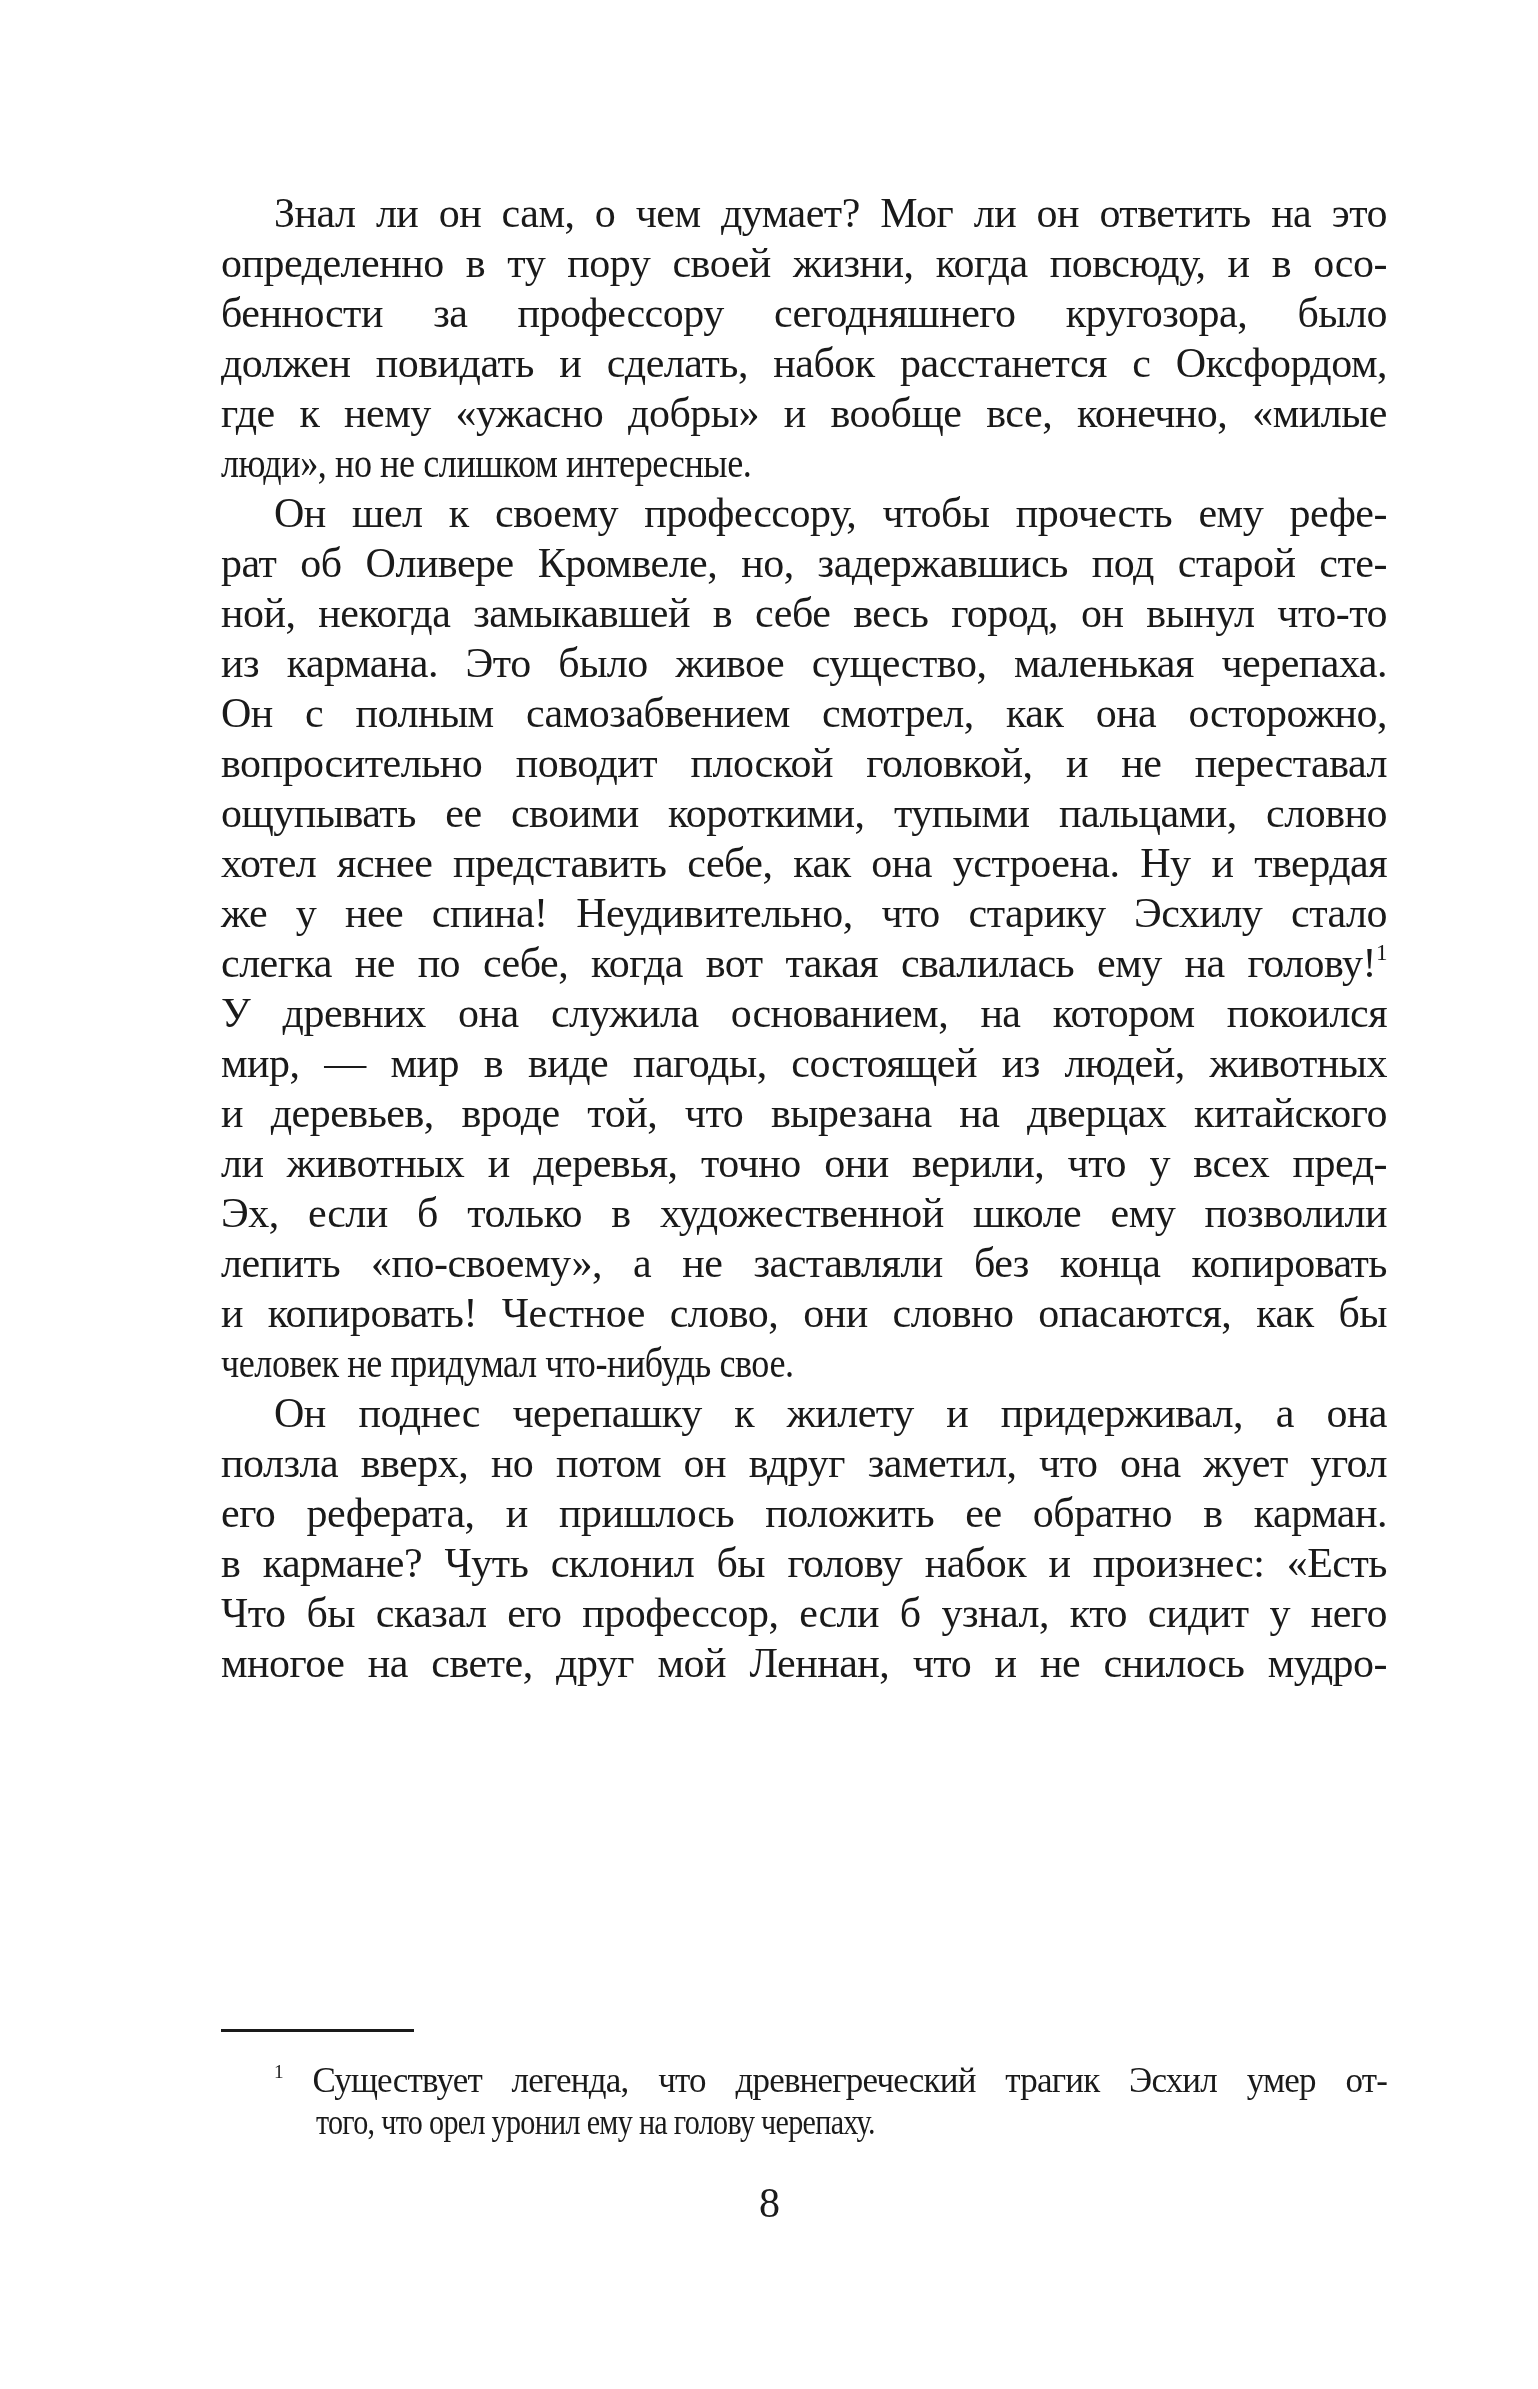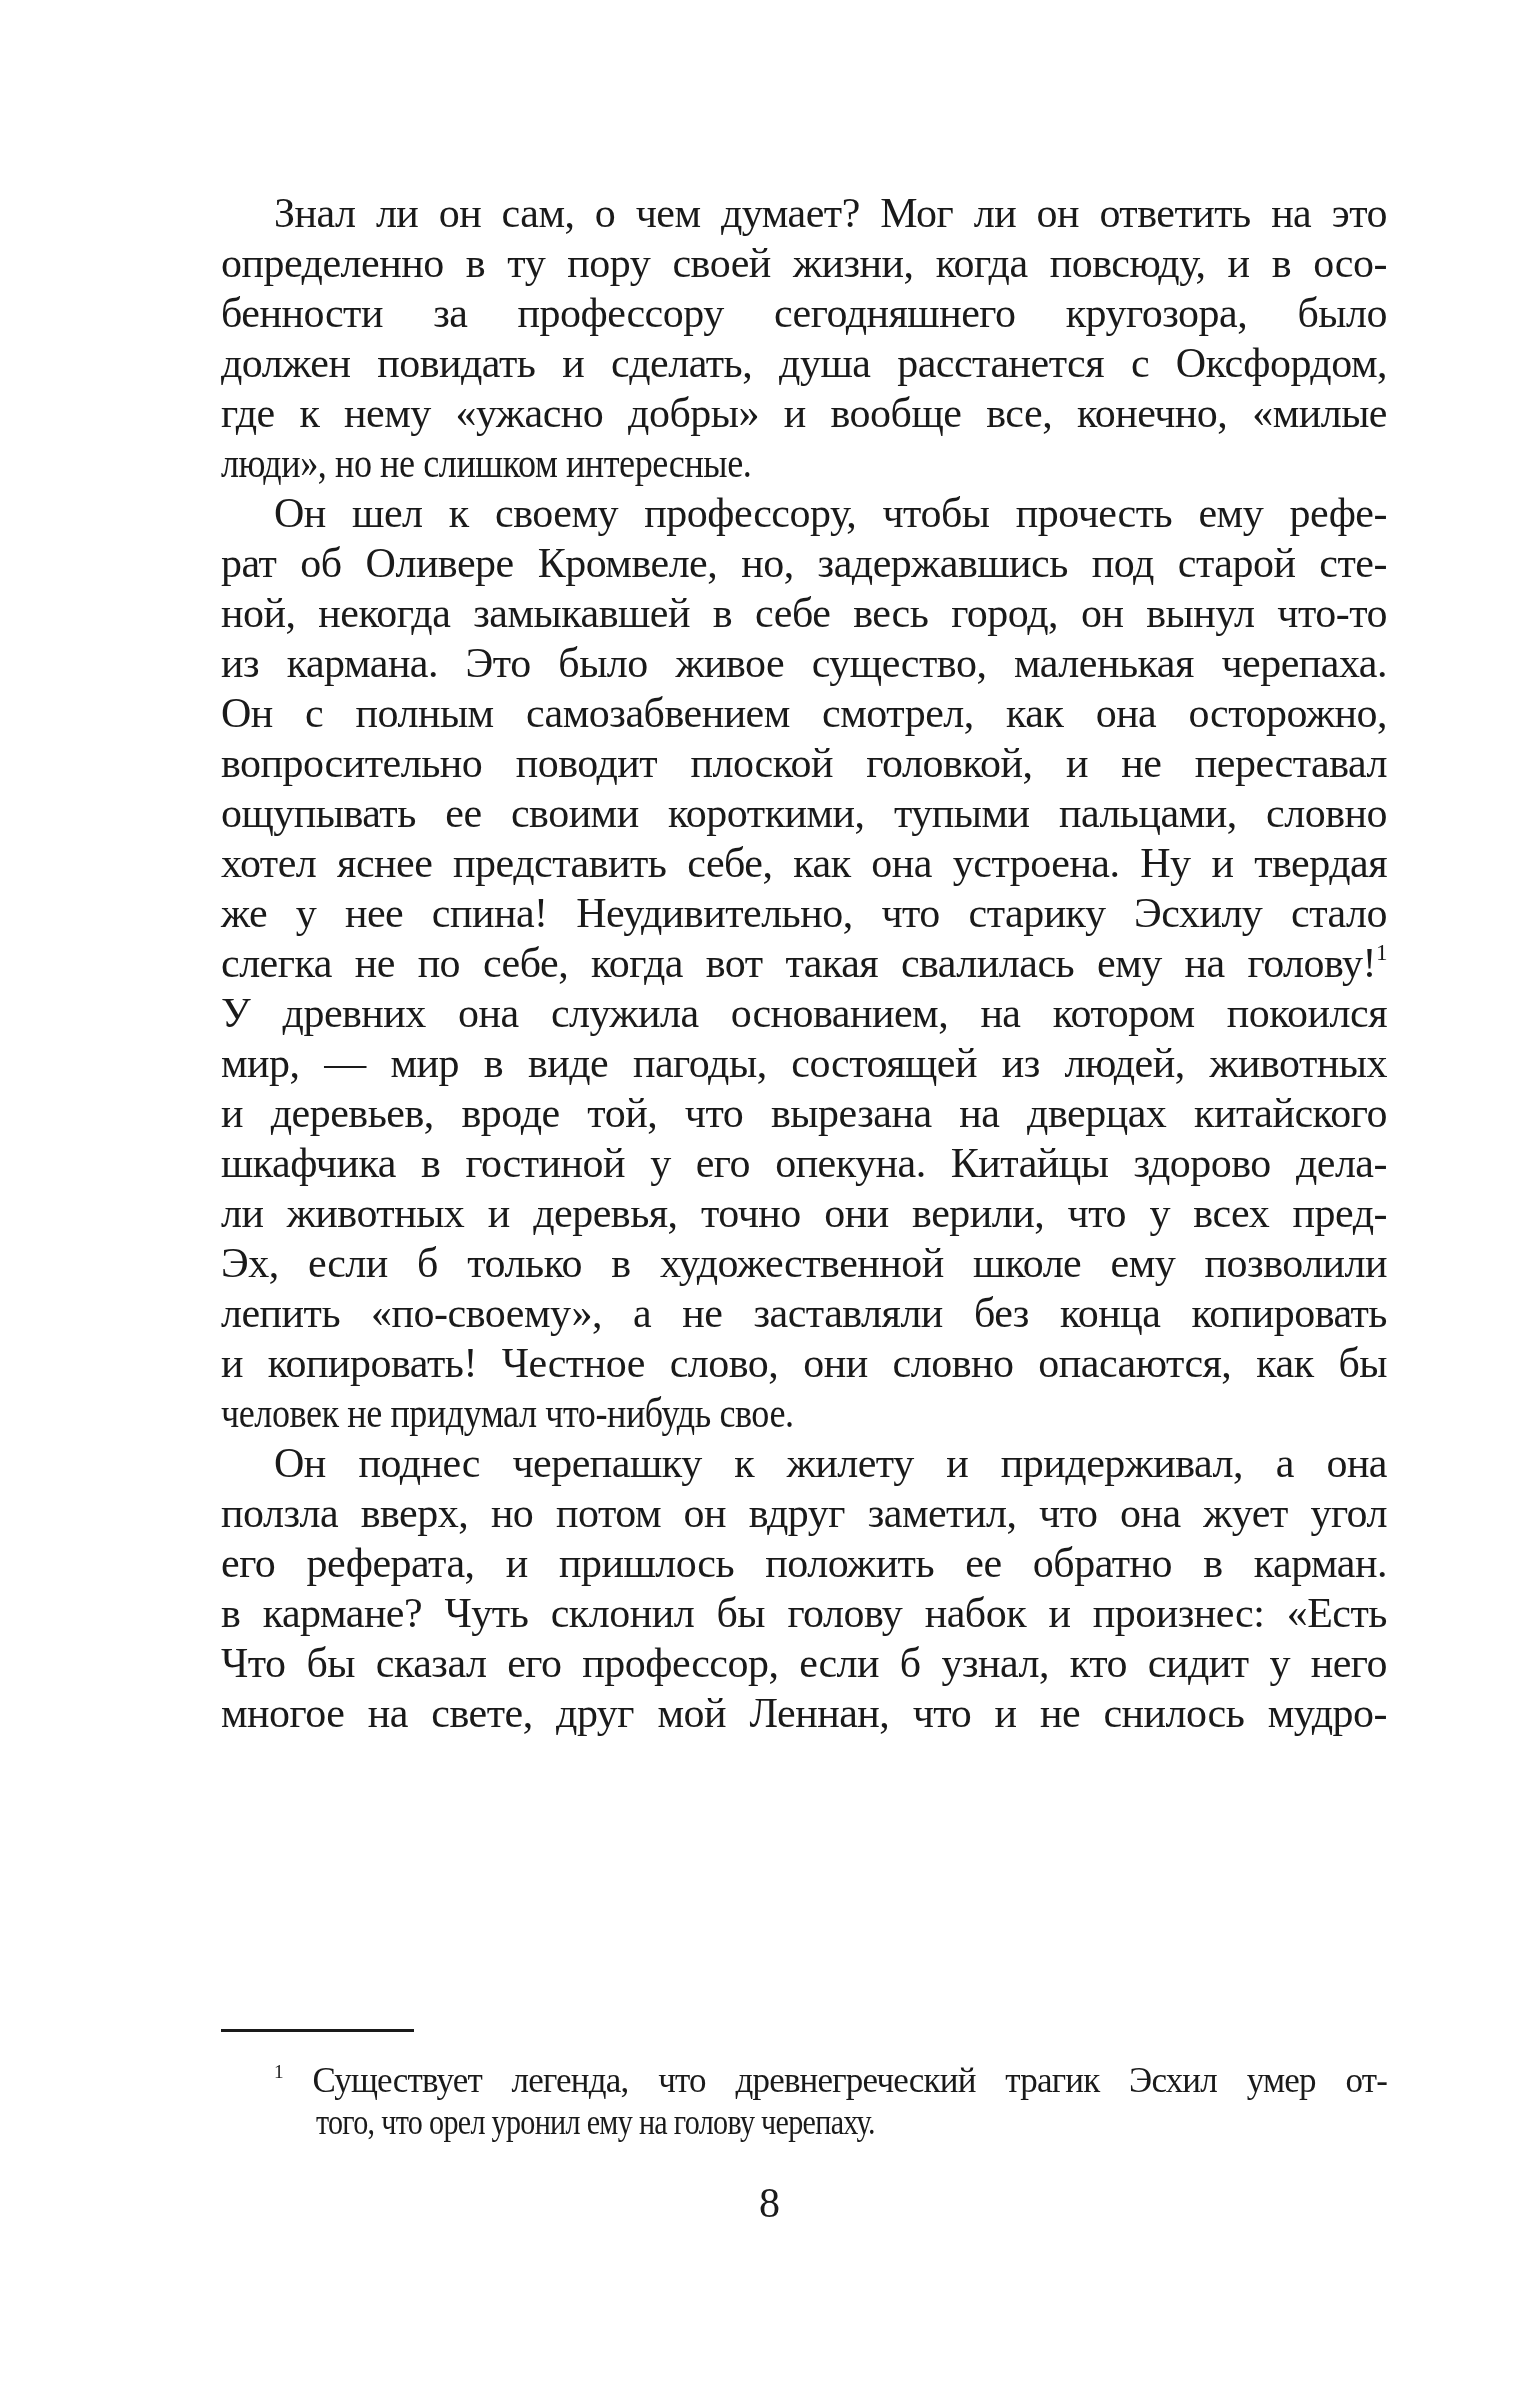--- a/index.html
+++ b/index.html
@@ -81,40 +81,39 @@
 </style>
 </head>
 <body>
 
 <div class="page">
 
   <div>
     <span class="line indent">Знал ли он сам, о чем думает? Мог ли он ответить на это</span>
     <span class="line">определенно в ту пору своей жизни, когда повсюду, и в осо-</span>
     <span class="line">бенности за профессору сегодняшнего кругозора, было</span>
-    <span class="line">должен повидать и сделать, душа расстанется с Оксфордом,</span>
+    <span class="line">должен повидать и сделать, набок расстанется с Оксфордом,</span>
     <span class="line">где к нему «ужасно добры» и вообще все, конечно, «милые</span>
     <span class="line last" style="transform: scaleX(0.86); width: 1356px;">люди», но не слишком интересные.</span>
   </div>
 
   <div>
     <span class="line indent">Он шел к своему профессору, чтобы прочесть ему рефе-</span>
     <span class="line">рат об Оливере Кромвеле, но, задержавшись под старой сте-</span>
     <span class="line">ной, некогда замыкавшей в себе весь город, он вынул что-то</span>
     <span class="line">из кармана. Это было живое существо, маленькая черепаха.</span>
     <span class="line">Он с полным самозабвением смотрел, как она осторожно,</span>
     <span class="line">вопросительно поводит плоской головкой, и не переставал</span>
     <span class="line">ощупывать ее своими короткими, тупыми пальцами, словно</span>
     <span class="line">хотел яснее представить себе, как она устроена. Ну и твердая</span>
     <span class="line">же у нее спина! Неудивительно, что старику Эсхилу стало</span>
     <span class="line"><span>слегка не по себе, когда вот такая свалилась ему на голову!</span><sup class="ref">1</sup></span>
     <span class="line">У древних она служила основанием, на котором покоился</span>
     <span class="line">мир, — мир в виде пагоды, состоящей из людей, животных</span>
     <span class="line">и деревьев, вроде той, что вырезана на дверцах китайского</span>
-    <span class="line">шкафчика в гостиной у его опекуна. Китайцы здорово дела-</span>
     <span class="line">ли животных и деревья, точно они верили, что у всех пред-</span>
     <span class="line">Эх, если б только в художественной школе ему позволили</span>
     <span class="line">лепить «по-своему», а не заставляли без конца копировать</span>
     <span class="line">и копировать! Честное слово, они словно опасаются, как бы</span>
     <span class="line last" style="transform: scaleX(0.86); width: 1356px;">человек не придумал что-нибудь свое.</span>
   </div>
 
   <div>
     <span class="line indent">Он поднес черепашку к жилету и придерживал, а она</span>
     <span class="line">ползла вверх, но потом он вдруг заметил, что она жует угол</span>

